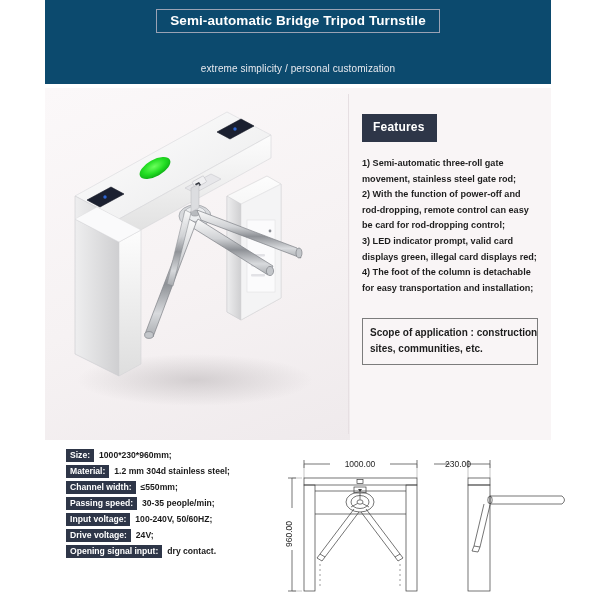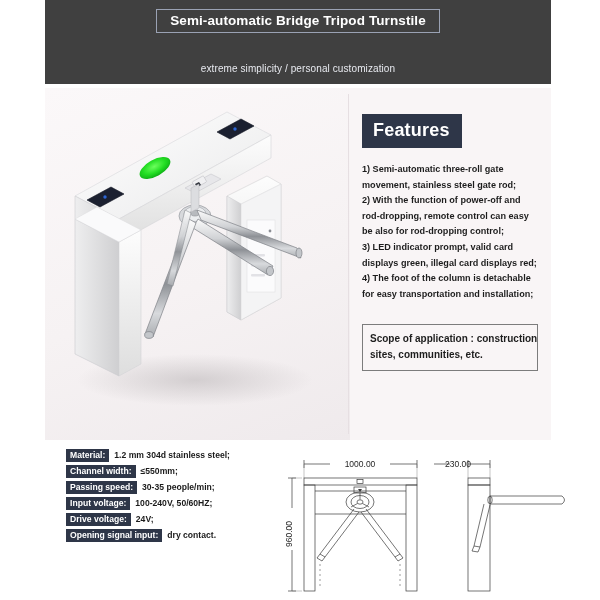--- a/index.html
+++ b/index.html
@@ -6,21 +6,21 @@
   body{
     width:600px;height:600px;overflow:hidden;background:#ffffff;
     font-family:"Liberation Sans","DejaVu Sans",sans-serif;
     -webkit-font-smoothing:antialiased;
   }
   .page{position:relative;width:600px;height:600px;background:#ffffff;}
 
   
   .banner{
     position:absolute;left:45px;top:0;width:506px;height:84px;
-    background:#404040;
+    background:#0c4a6e;
     display:flex;flex-direction:column;align-items:center;justify-content:flex-start;
   }
   .banner-title{
     margin-top:9px;
     border:1px solid #9aa2b4;
     padding:3px 13px 4px 13px;
     color:#ffffff;font-size:13.5px;font-weight:bold;letter-spacing:.1px;
     white-space:nowrap;
   }
   .banner-sub{
@@ -49,21 +49,21 @@
     position:absolute;left:303px;top:6px;width:1px;height:340px;
     background:#e6dfe2;
   }
 
   
   .features{
     position:absolute;left:317px;top:26px;width:185px;
   }
   .features-head{
     display:inline-block;background:#2e3648;color:#ffffff;
-    font-size:18px;font-weight:bold;line-height:1;
+    font-size:12px;font-weight:bold;line-height:1;
     padding:7px 12px 9px 11px;letter-spacing:.2px;
   }
   .features-list{margin-top:14px;}
   .feat-line{
     color:#1d1d1d;font-size:9.1px;line-height:15.6px;letter-spacing:0px;
     white-space:nowrap;font-weight:600;
   }
   .scope-box{
     margin-top:22px;border:1px solid #7c7c7c;padding:6px 7px 7px 7px;width:176px;
     box-sizing:border-box;
@@ -194,35 +194,39 @@
 
     <div class="v-divider"></div>
 
     <div class="features">
       <div class="features-head">Features</div>
       <div class="features-list">
         <div class="feat-line">1) Semi-automatic three-roll gate</div>
         <div class="feat-line">movement, stainless steel gate rod;</div>
         <div class="feat-line">2) With the function of power-off and</div>
         <div class="feat-line">rod-dropping, remote control can easy</div>
-        <div class="feat-line">be also for rod-dropping control;</div>
+        <div class="feat-line">be card for rod-dropping control;</div>
         <div class="feat-line">3) LED indicator prompt, valid card</div>
         <div class="feat-line">displays green, illegal card displays red;</div>
         <div class="feat-line">4) The foot of the column is detachable</div>
         <div class="feat-line">for easy transportation and installation;</div>
       </div>
       <div class="scope-box">
         <div class="scope-line">Scope of application : construction</div>
         <div class="scope-line">sites, communities, etc.</div>
       </div>
     </div>
   </div>
 
   <div class="specs">
     <div class="spec-row">
+      <span class="spec-label">Size:</span>
+      <span class="spec-value">1000*230*960mm;</span>
+    </div>
+    <div class="spec-row">
       <span class="spec-label">Material:</span>
       <span class="spec-value">1.2 mm 304d stainless steel;</span>
     </div>
     <div class="spec-row">
       <span class="spec-label">Channel width:</span>
       <span class="spec-value">≤550mm;</span>
     </div>
     <div class="spec-row">
       <span class="spec-label">Passing speed:</span>
       <span class="spec-value">30-35 people/min;</span>

